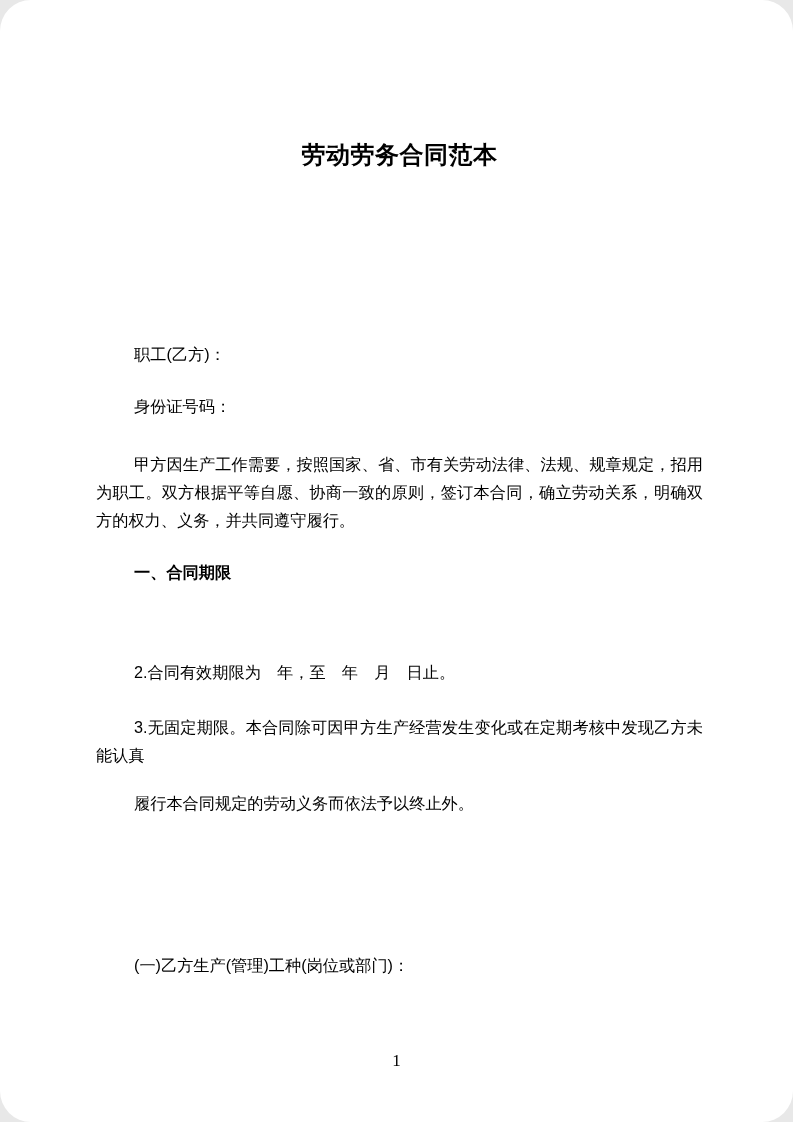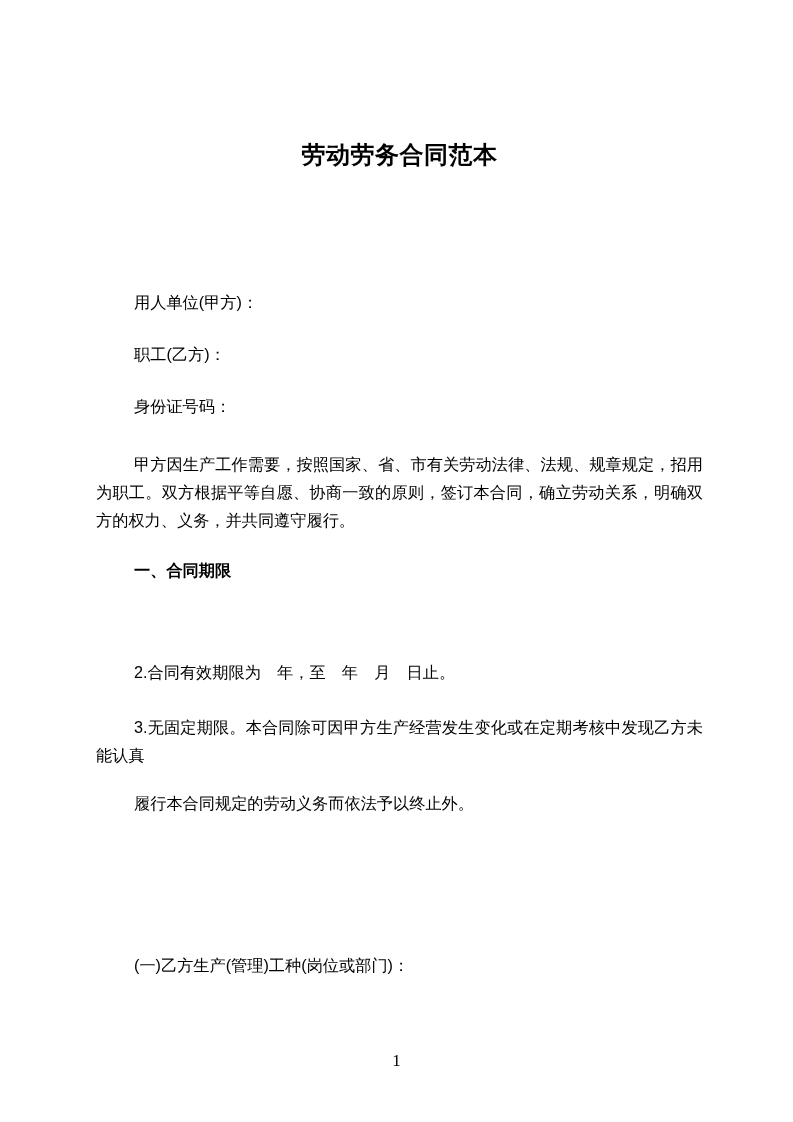--- a/index.html
+++ b/index.html
@@ -8,20 +8,21 @@
     background: #e8e8e8;
   }
   .page {
     position: relative;
     width: 793px;
     height: 1122px;
     background: #ffffff;
     color: #000000;
     font-family: "Liberation Sans", "DejaVu Sans", sans-serif;
     overflow: hidden;
+    border-radius: 31px;
   }
   .content {
     position: absolute;
     left: 96px;
     top: 0;
     width: 607px;
     height: 100%;
   }
   .doc-title {
     position: absolute;
@@ -39,21 +40,21 @@
     position: absolute;
     left: 0;
     width: 607px;
     margin: 0;
     font-size: 16.2px;
     line-height: 28px;
     text-align: justify;
     white-space: pre-wrap;
   }
   .indent { text-indent: 38px; }
-  .bold   { font-weight: 700; font-family: Liberation Mono, monospace; }
+  .bold   { font-weight: 700; }
 
   .pos-employer   { top: 288px; }
   .pos-employee   { top: 340px; }
   .pos-idnumber   { top: 392px; }
   .pos-preamble   { top: 450px; }
   .pos-s1-head    { top: 558px; }
   .pos-s1-c1      { top: 608px; }
   .pos-s1-c2      { top: 658px; }
   .pos-s1-c3      { top: 713px; }
   .pos-s1-c3cont  { top: 789px; }
@@ -75,21 +76,20 @@
   }
 </style>
 </head>
 <body>
 
 <div class="page">
   <div class="content">
 
     <h1 class="doc-title">劳动劳务合同范本</h1>
 
-    <p class="para indent pos-employer">用人单位(甲方)：</p>
 
     <p class="para indent pos-employee">职工(乙方)：</p>
 
     <p class="para indent pos-idnumber">身份证号码：</p>
 
     <p class="para indent pos-preamble">甲方因生产工作需要，按照国家、省、市有关劳动法律、法规、规章规定，招用为职工。双方根据平等自愿、协商一致的原则，签订本合同，确立劳动关系，明确双方的权力、义务，并共同遵守履行。</p>
 
     <p class="para indent bold pos-s1-head">一、合同期限</p>
 
 

